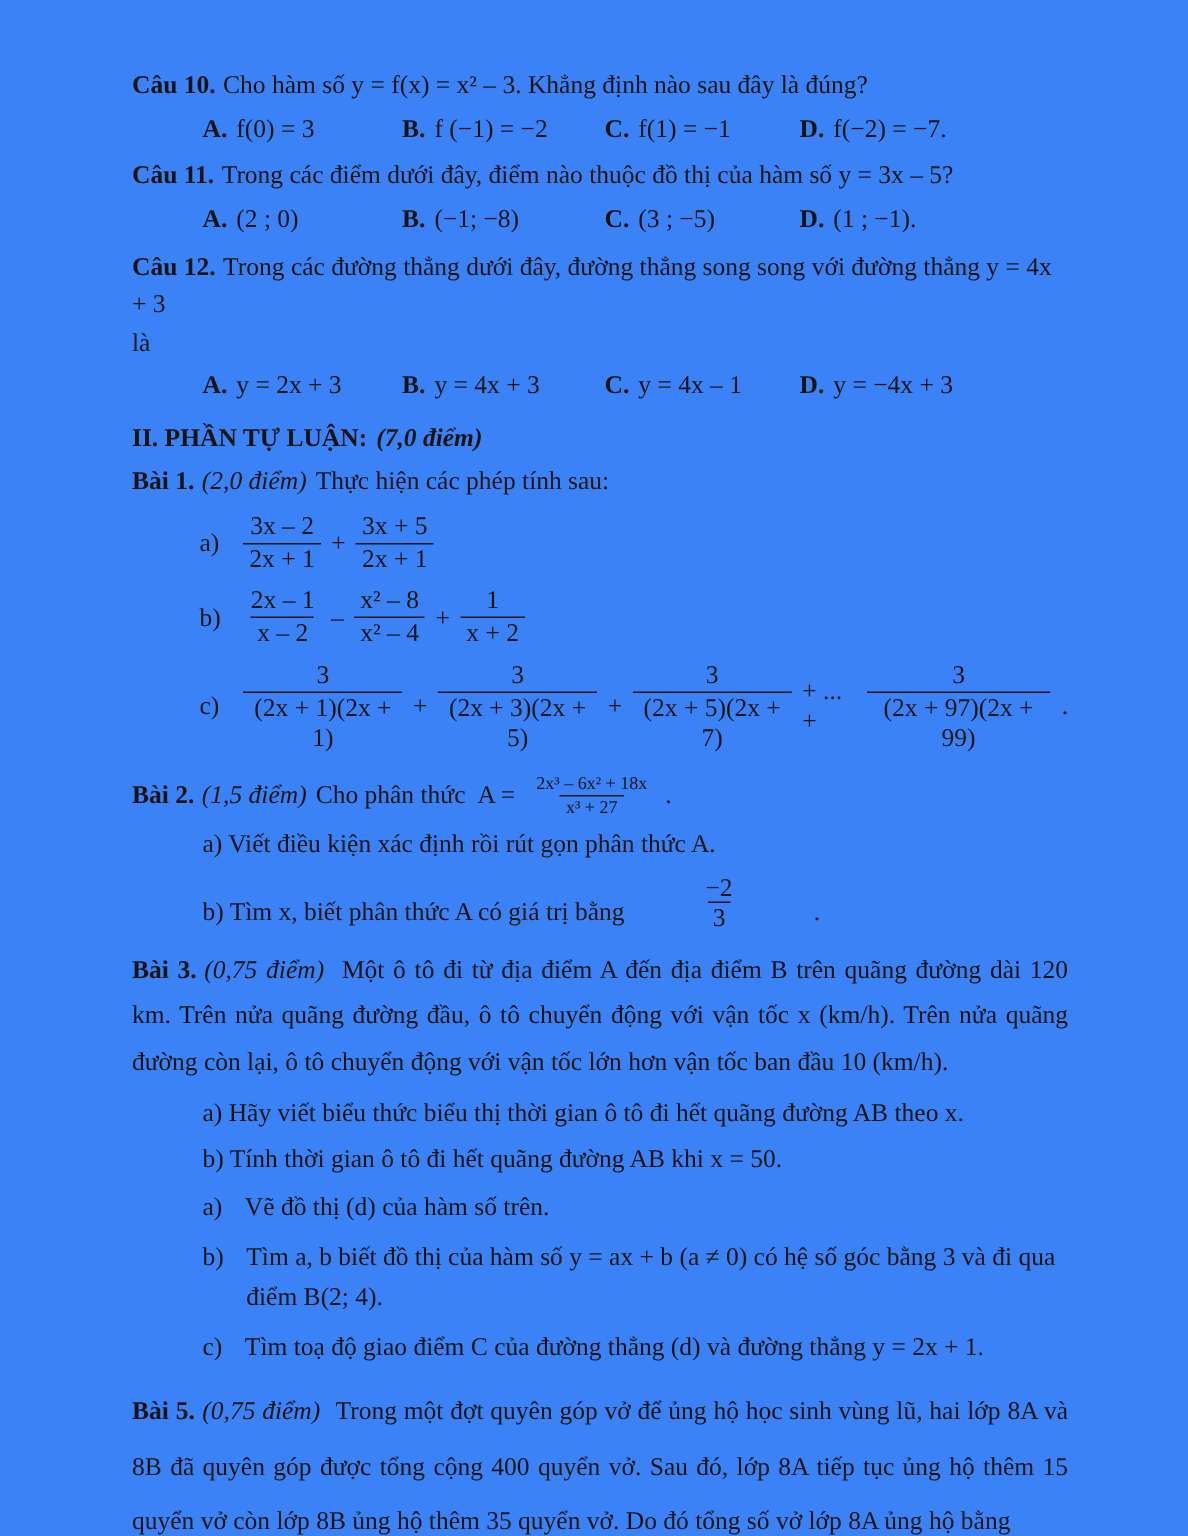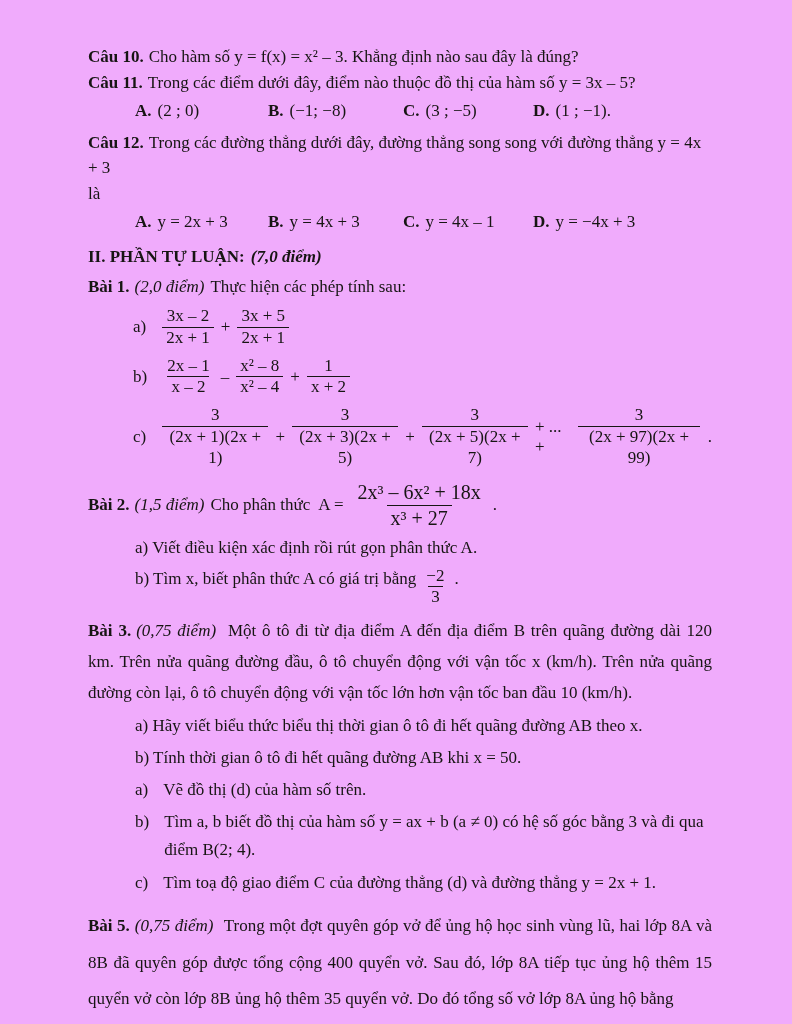--- a/index.html
+++ b/index.html
@@ -1,20 +1,20 @@
 <!DOCTYPE html>
 <html><head>
 <meta charset="utf-8">
 <style>
   * { margin:0; padding:0; box-sizing:border-box; }
   html,body { background:#ffffff; }
   .page {
     position:relative;
     width:792px; height:1024px;
-    background:#f0abfc;
+    background:#3b82f6;
     color:#171513;
     font-family:"Liberation Serif","DejaVu Serif",serif;
     font-size:17px;
     overflow:hidden;
   }
   .content { position:absolute; left:88px; top:44px; width:624px; }
   .ital { font-style:italic; }
 
   
   .q { line-height:1.5; }
@@ -41,24 +41,24 @@
   .frac {
     display:inline-flex; flex-direction:column; align-items:center;
     text-align:center; line-height:1.22; vertical-align:middle; margin:0 4px;
   }
   .frac .fn { display:block; padding:0 4px; }
   .frac .fd { display:block; border-top:1.6px solid #171513; padding:0 4px; }
   .op { margin:0 3px; }
   .mend { margin-left:4px; }
 
   .bai2row { display:flex; align-items:center; margin-top:12px; line-height:1.4; }
-  .b2-frac { font-size:20px; }
+  .b2-frac { font-size:12px; }
 
   .item { margin:5px 0 5px 47px; line-height:1.55; }
-  .itemrow { display:flex; align-items:flex-start; margin:4px 0 4px 47px; line-height:1.55; }
+  .itemrow { display:flex; align-items:flex-end; margin:4px 0 4px 47px; line-height:1.55;gap:44px; }
 
   .para { text-align:justify; line-height:1.8; margin-top:10px; }
   .para5 { text-align:justify; line-height:2.15; margin-top:12px; }
 
   .b4item { display:flex; margin:5px 0 5px 47px; line-height:1.62; }
   .b4item .tag4 { margin-right:15px; flex:0 0 auto; }
 
   .ifrac {
     display:inline-flex; flex-direction:column; align-items:center;
     text-align:center; line-height:1.15; vertical-align:middle; margin:0 3px;
@@ -67,20 +67,26 @@
   .ifrac .fd { display:block; border-top:1.6px solid #171513; padding:0 3px; }
 </style>
 </head>
 <body>
 
 <div class="page">
   <div class="content">
 
     <div class="q">
       <div><span class="q-label">Câu 10.</span><span>Cho hàm số y = f(x) = x² – 3. Khẳng định nào sau đây là đúng?</span></div>
+      <div class="optrow">
+        <span><span class="opt-letter">A.</span><span>f(0) = 3</span></span>
+        <span><span class="opt-letter">B.</span><span>f (−1) = −2</span></span>
+        <span><span class="opt-letter">C.</span><span>f(1) = −1</span></span>
+        <span><span class="opt-letter">D.</span><span>f(−2) = −7.</span></span>
+      </div>
     </div>
 
     <div class="q">
       <div><span class="q-label">Câu 11.</span><span>Trong các điểm dưới đây, điểm nào thuộc đồ thị của hàm số y = 3x – 5?</span></div>
       <div class="optrow">
         <span><span class="opt-letter">A.</span><span>(2 ; 0)</span></span>
         <span><span class="opt-letter">B.</span><span>(−1; −8)</span></span>
         <span><span class="opt-letter">C.</span><span>(3 ; −5)</span></span>
         <span><span class="opt-letter">D.</span><span>(1 ; −1).</span></span>
       </div>

